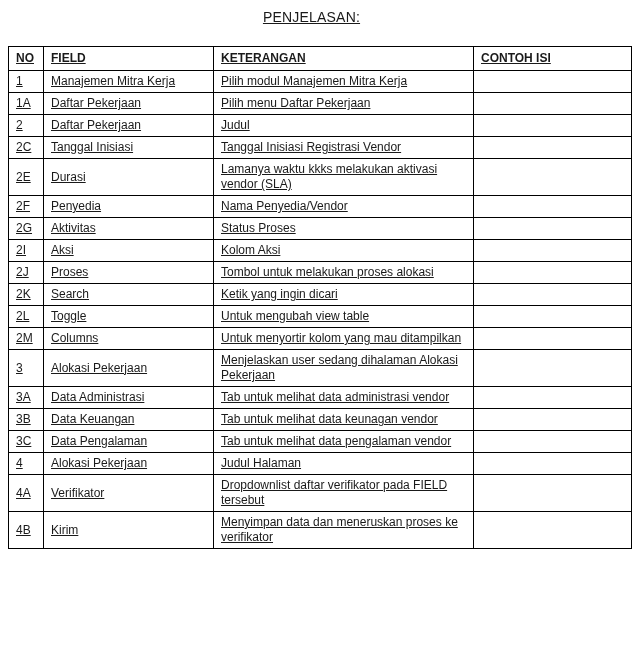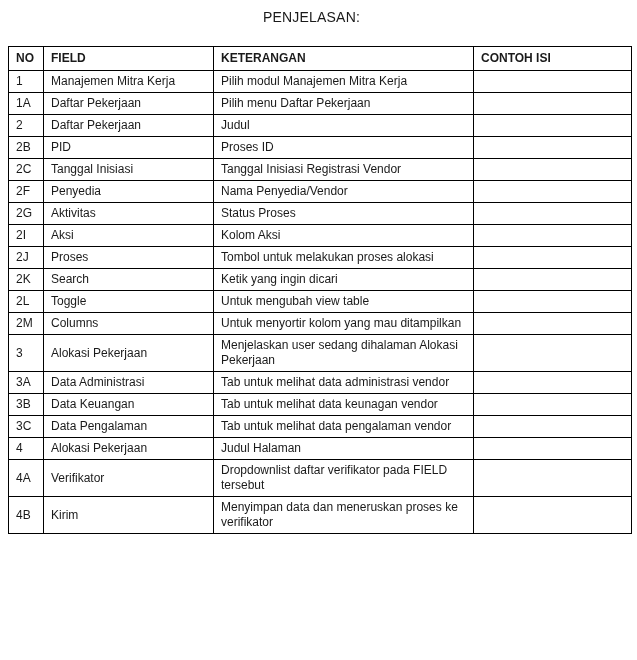--- a/index.html
+++ b/index.html
@@ -9,20 +9,21 @@
     width: 637px;
     height: 660px;
     overflow: hidden;
     font-family: "Liberation Sans", sans-serif;
     color: #1a1a1a;
   }
   .page {
     width: 637px;
     height: 660px;
     box-sizing: border-box;
+    text-decoration: underline;
   }
   .doc-title {
     text-align: center;
     font-size: 14px;
     font-weight: 400;
     letter-spacing: 0.2px;
     padding-top: 9px;
     margin: 0 0 0 -14px;
     color: #1a1a1a;
   }
@@ -90,29 +91,29 @@
           <td class="cell-keterangan">Pilih menu Daftar Pekerjaan</td>
           <td class="cell-contoh-isi"></td>
         </tr>
         <tr>
           <td class="cell-no">2</td>
           <td class="cell-field">Daftar Pekerjaan</td>
           <td class="cell-keterangan">Judul</td>
           <td class="cell-contoh-isi"></td>
         </tr>
         <tr>
-          <td class="cell-no">2B</td>
-          <td class="cell-field">PID</td>
-          <td class="cell-keterangan">Proses ID</td>
-          <td class="cell-contoh-isi"></td>
-        </tr>
-        <tr>
           <td class="cell-no">2C</td>
           <td class="cell-field">Tanggal Inisiasi</td>
           <td class="cell-keterangan">Tanggal Inisiasi Registrasi Vendor</td>
+          <td class="cell-contoh-isi"></td>
+        </tr>
+        <tr>
+          <td class="cell-no">2E</td>
+          <td class="cell-field">Durasi</td>
+          <td class="cell-keterangan">Lamanya waktu kkks melakukan aktivasi vendor (SLA)</td>
           <td class="cell-contoh-isi"></td>
         </tr>
         <tr>
           <td class="cell-no">2F</td>
           <td class="cell-field">Penyedia</td>
           <td class="cell-keterangan">Nama Penyedia/Vendor</td>
           <td class="cell-contoh-isi"></td>
         </tr>
         <tr>
           <td class="cell-no">2G</td>

